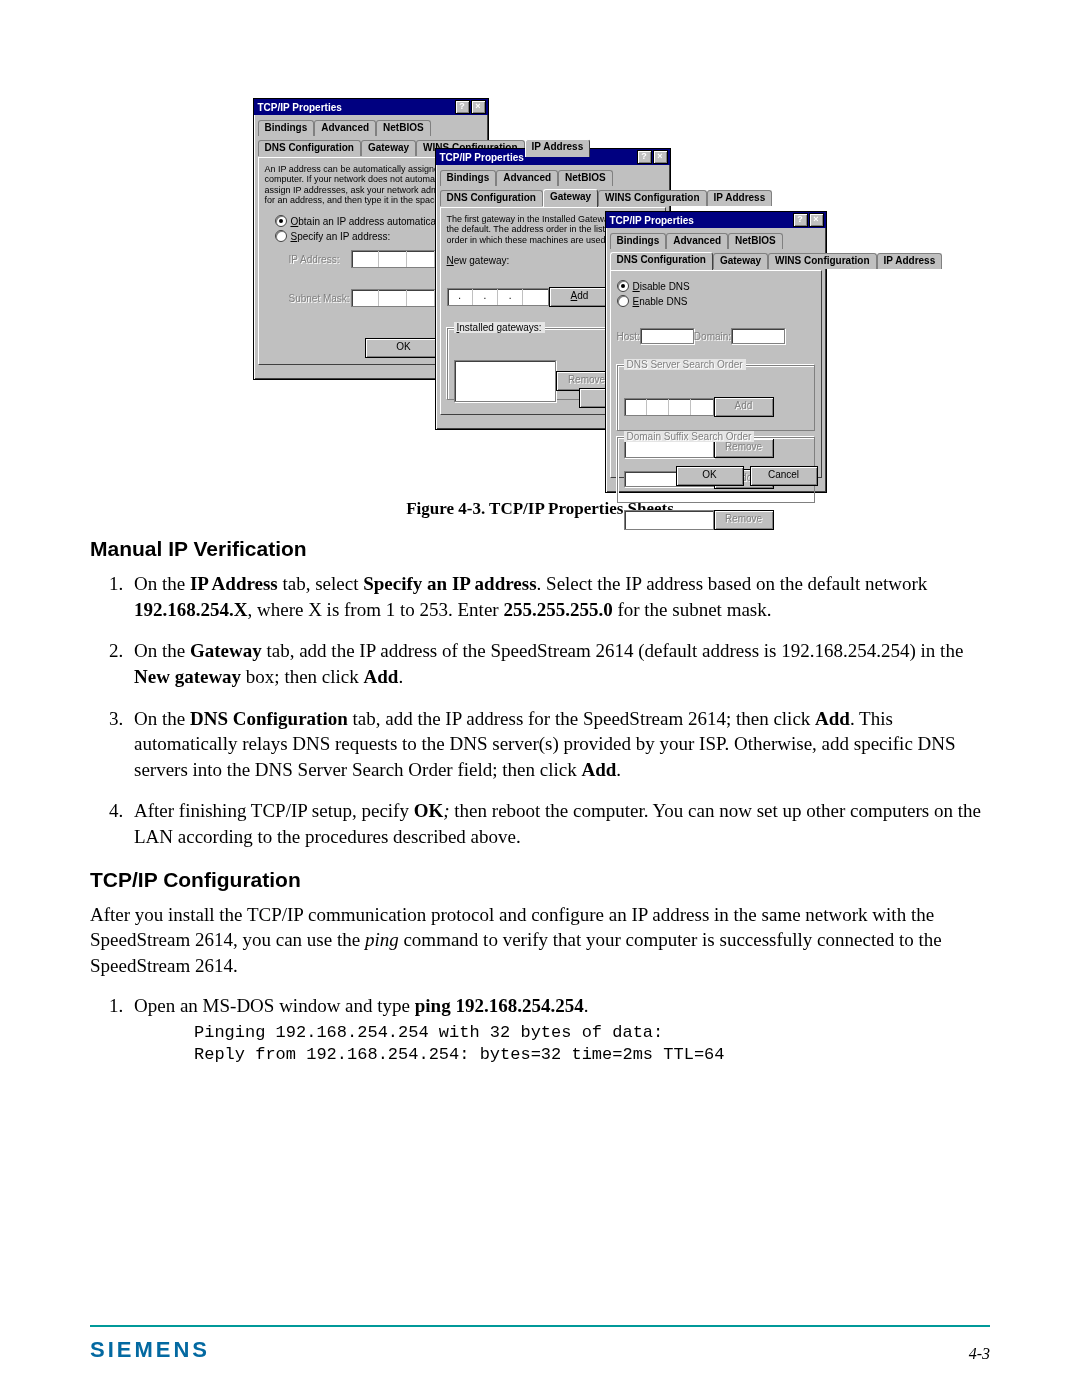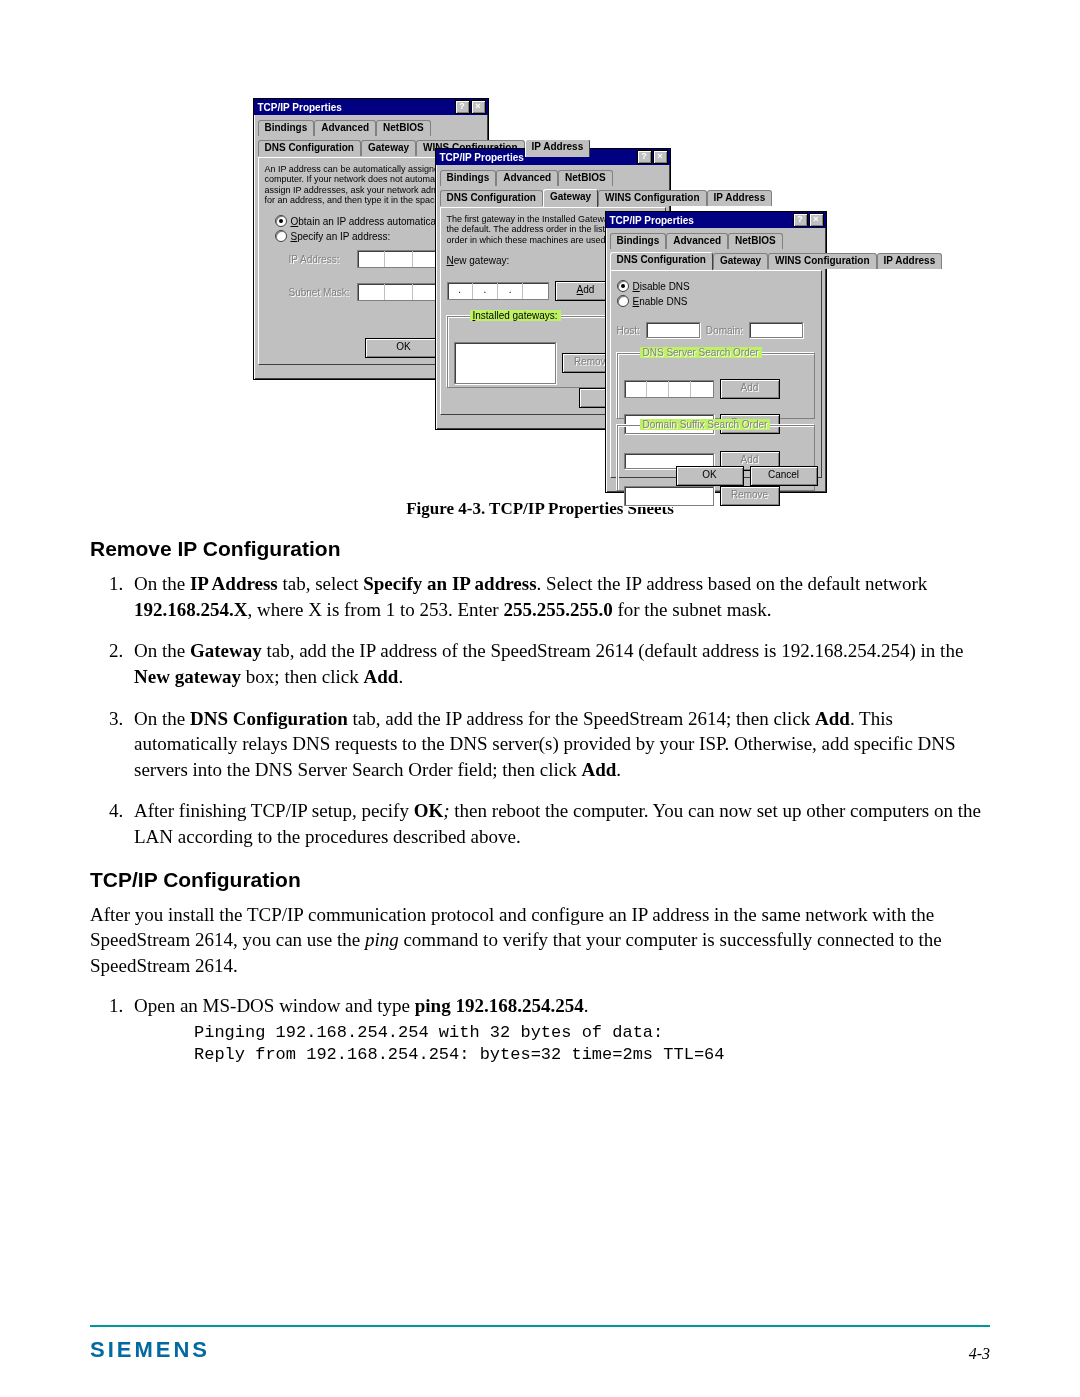--- a/index.html
+++ b/index.html
@@ -184,25 +184,25 @@
   }
   .label-disabled { color: #808080; text-shadow: 1px 1px 0 #fff; }
   .grpbox {
     border: 1px solid #808080;
     box-shadow: 1px 1px 0 #fff inset, -1px -1px 0 #fff;
     padding: 10px 6px 6px 6px;
     position: relative;
     margin-top: 6px;
   }
   .grpbox > .cap {
-    position: absolute; top: -7px; left: 22px;
-    background: #bef264; padding: 0 3px;
+    position: absolute; top: -7px; left: 6px;
+    background: #e5e5e5; padding: 0 3px;
     font-size: 10px;
   }
-  .row { display: flex; align-items: center; gap: 6px; margin: 15px 0; }
+  .row { display: flex; align-items: center; gap: 0; margin: 21px 0; }
 </style>
 </head>
 <body>
 
 <div class="page">
 
 
   <div class="fig-area">
 
     <div class="dlg" style="left:0; top:0; width:236px; height:282px;">
@@ -373,21 +373,21 @@
       <div style="position:absolute; right:8px; bottom:6px; display:flex; gap:6px;">
         <div class="btn" style="min-width:50px;">OK</div>
         <div class="btn" style="min-width:50px;">Cancel</div>
       </div>
     </div>
 
   </div>
 
   <div class="fig-caption">Figure 4-3.  TCP/IP Properties Sheets</div>
 
-  <h3 class="section">Remove IP Configuration</h3>
+  <h3 class="section">Manual IP Verification</h3>
   <ol class="num body-text">
     <li>
       <span>On the </span><span class="bold">IP Address</span><span> tab, select </span><span class="bold">Specify an IP address</span><span>. Select the IP address based on the default network </span><span class="bold">192.168.254.X</span><span>, where X is from 1 to 253. Enter </span><span class="bold">255.255.255.0</span><span> for the subnet mask.</span>
     </li>
     <li>
       <span>On the </span><span class="bold">Gateway</span><span> tab, add the IP address of the SpeedStream 2614 (default address is 192.168.254.254) in the </span><span class="bold">New gateway</span><span> box; then click </span><span class="bold">Add</span><span>.</span>
     </li>
     <li>
       <span>On the </span><span class="bold">DNS Configuration</span><span> tab, add the IP address for the SpeedStream 2614; then click </span><span class="bold">Add</span><span>. This automatically relays DNS requests to the DNS server(s) provided by your ISP. Otherwise, add specific DNS servers into the DNS Server Search Order field; then click </span><span class="bold">Add</span><span>.</span>
     </li>

